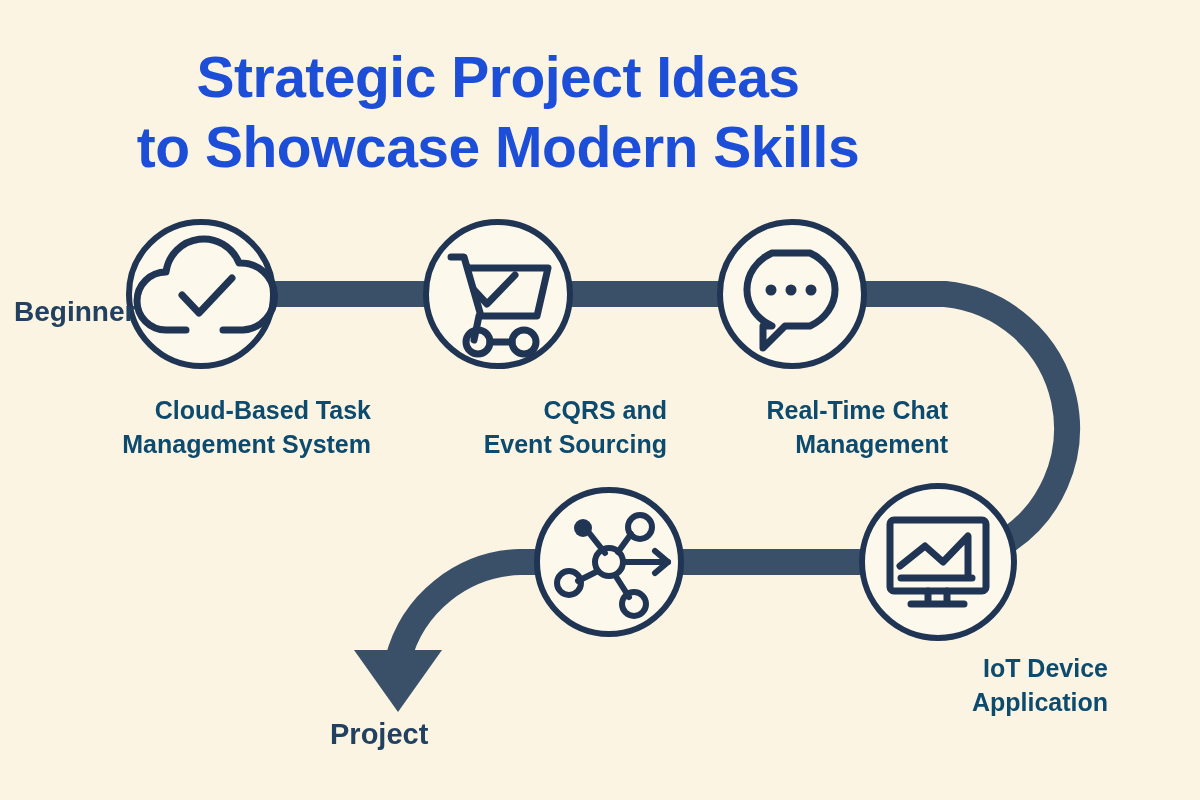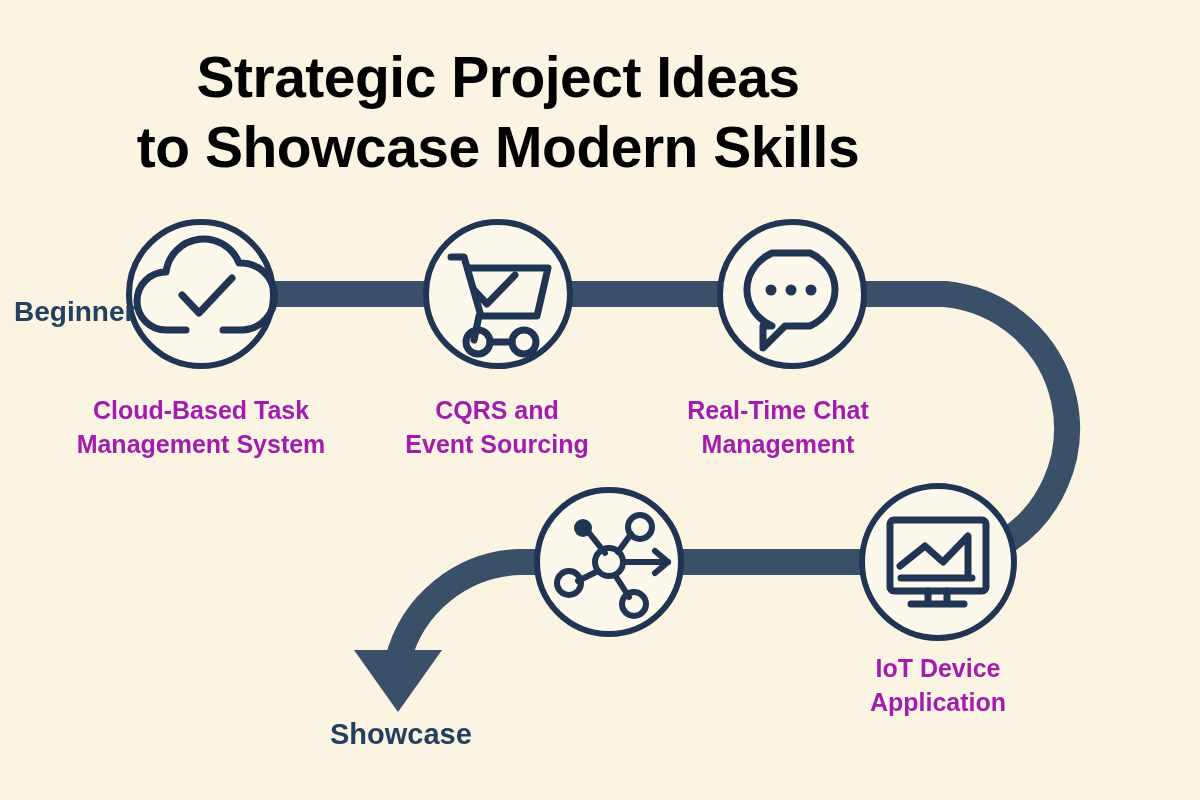--- a/index.html
+++ b/index.html
@@ -25,33 +25,33 @@
     top: 0;
     width: 1200px;
     height: 800px;
   }
   .title-block {
     position: absolute;
     left: 0;
     top: 42px;
     width: 996px;
     text-align: center;
-    color: #000000;
+    color: #1d4ed8;
     font-size: 57px;
     font-weight: bold;
     line-height: 1.23;
     letter-spacing: -0.5px;
   }
   .title-line {
     display: block;
   }
   .node-label {
     position: absolute;
-    text-align: center;
-    color: #a21caf;
+    text-align: right;
+    color: #0c4a6e;
     font-size: 25px;
     font-weight: bold;
     line-height: 1.36;
     width: 340px;
   }
   .node-label span {
     display: block;
   }
   .stage-label {
     position: absolute;
@@ -154,21 +154,21 @@
       </g>
     </g>
   </svg>
 
   <div class="title-block">
     <span class="title-line">Strategic Project Ideas</span>
     <span class="title-line">to Showcase Modern Skills</span>
   </div>
 
   <div class="stage-label" id="label-beginner">Beginner</div>
-  <div class="stage-label" id="label-advanced">Showcase</div>
+  <div class="stage-label" id="label-advanced">Project</div>
 
   <div class="node-label" id="label-cloud">
     <span>Cloud-Based Task</span>
     <span>Management System</span>
   </div>
 
   <div class="node-label" id="label-cqrs">
     <span>CQRS and</span>
     <span>Event Sourcing</span>
   </div>

